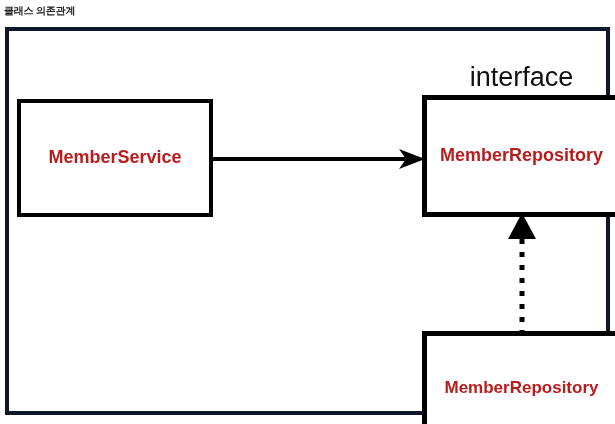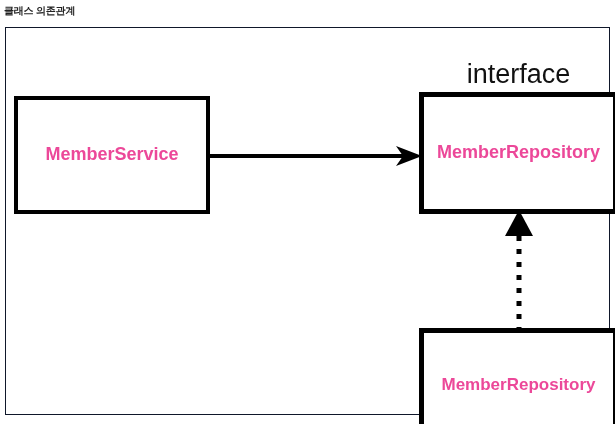--- a/index.html
+++ b/index.html
@@ -30,35 +30,35 @@
   }
 
   
   #diagram-frame {
     position: absolute;
     left: 5px;
     top: 27px;
     width: 605px;
     height: 388px;
     box-sizing: border-box;
-    border: 1px solid #0f172a;
+    border: 4px solid #0f172a;
     background: #ffffff;
   }
 
   
   .class-box {
     position: absolute;
     box-sizing: border-box;
     background: #ffffff;
     border: 4px solid #000000;
     display: flex;
     align-items: center;
     justify-content: center;
     text-align: center;
-    color: #ec4899;
+    color: #b91c1c;
     font-weight: bold;
     line-height: 1.18;
   }
 
   #box-member-service {
     left: 8px;
     top: 68px;
     width: 196px;
     height: 118px;
     font-size: 18px;

